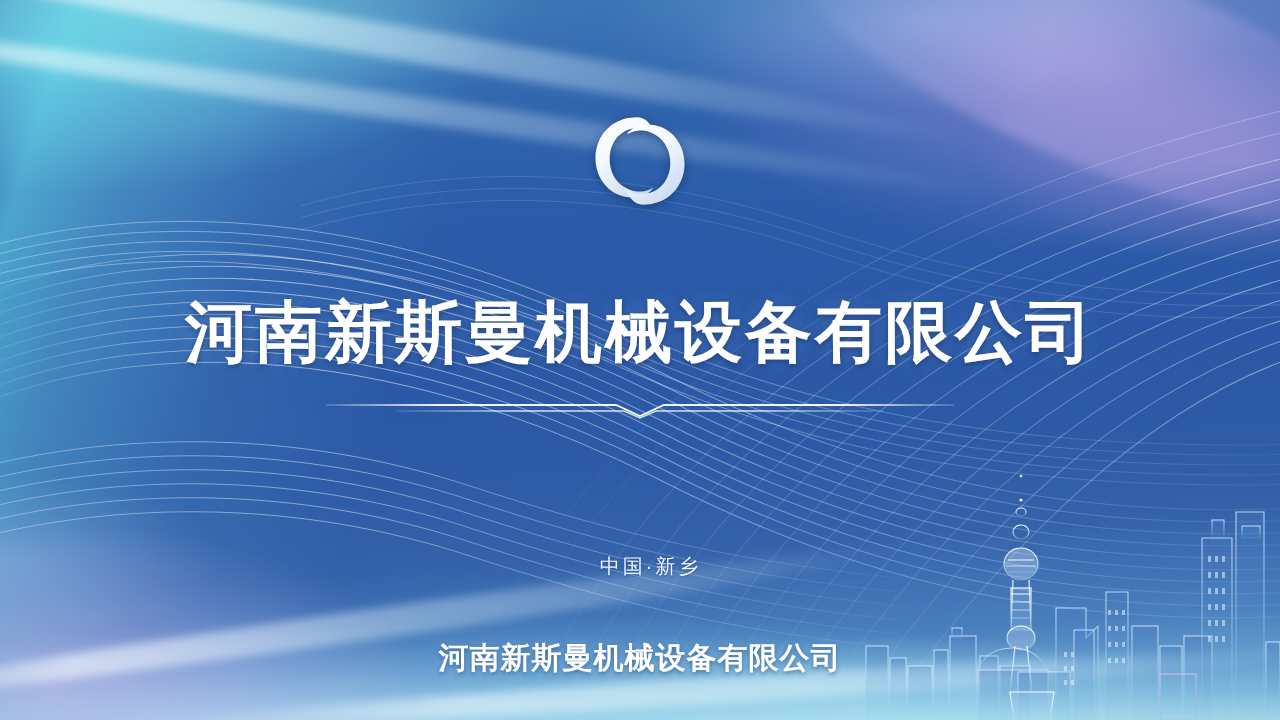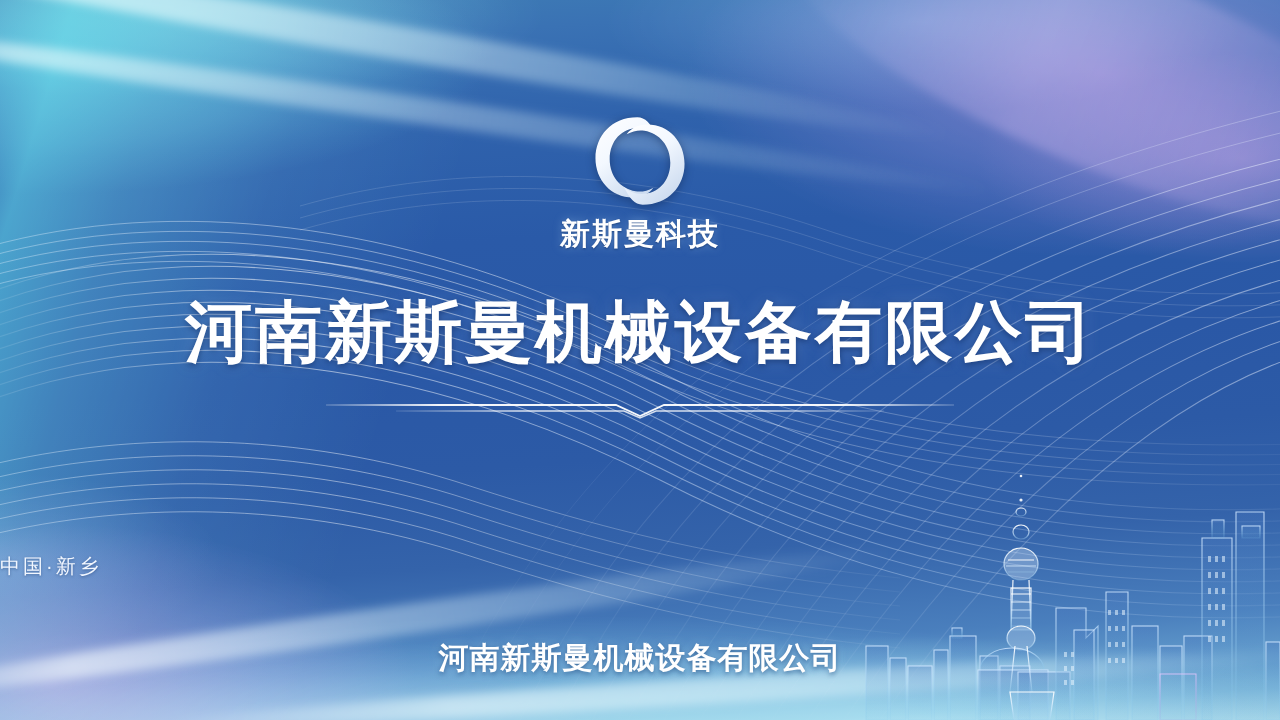--- a/index.html
+++ b/index.html
@@ -225,28 +225,29 @@
     letter-spacing: 0;
     padding: 0 6px;
   }
 
   
   .location {
     position: absolute;
     top: 553px;
     left: 0;
     right: 5px;
-    text-align: left;
+    text-align: center;
     font-family: "Liberation Sans", "DejaVu Sans", sans-serif;
     font-size: 20px;
     font-weight: 400;
     letter-spacing: 3px;
     color: #f2f7ff;
     text-shadow: 0 1px 3px rgba(10,35,85,0.4);
     white-space: nowrap;
+    padding-left: 26px;
   }
 
   
   .caption {
     position: absolute;
     top: 638px;
     left: 0;
     right: 0;
     text-align: center;
     font-family: "Liberation Sans", "DejaVu Sans", sans-serif;
@@ -516,21 +517,20 @@
         <path d="M63,104
                  C 92,104 110,83 110,58
                  C 110,34 93,14 68,14
                  C 58,14 50,18 45,25
                  C 52,21 59,20 65,21
                  C 82,24 94,38 94,57
                  C 94,78 80,92 62,92
                  C 54,92 47,89 42,84
                  C 48,97 54,104 63,104 Z" fill="url(#logoG)"></path>
       </svg>
-      <div class="logo-word">新斯曼科技</div>
     </div>
 
     <div class="title">河南新斯曼机械设备有限公司</div>
 
     <div class="divider">
       <svg width="632" height="22" viewBox="0 0 632 22">
         <defs>
           <linearGradient id="dv1" x1="0" y1="0" x2="1" y2="0">
             <stop offset="0%" stop-color="#ffffff" stop-opacity="0.15"></stop>
             <stop offset="18%" stop-color="#ffffff" stop-opacity="0.95"></stop>

